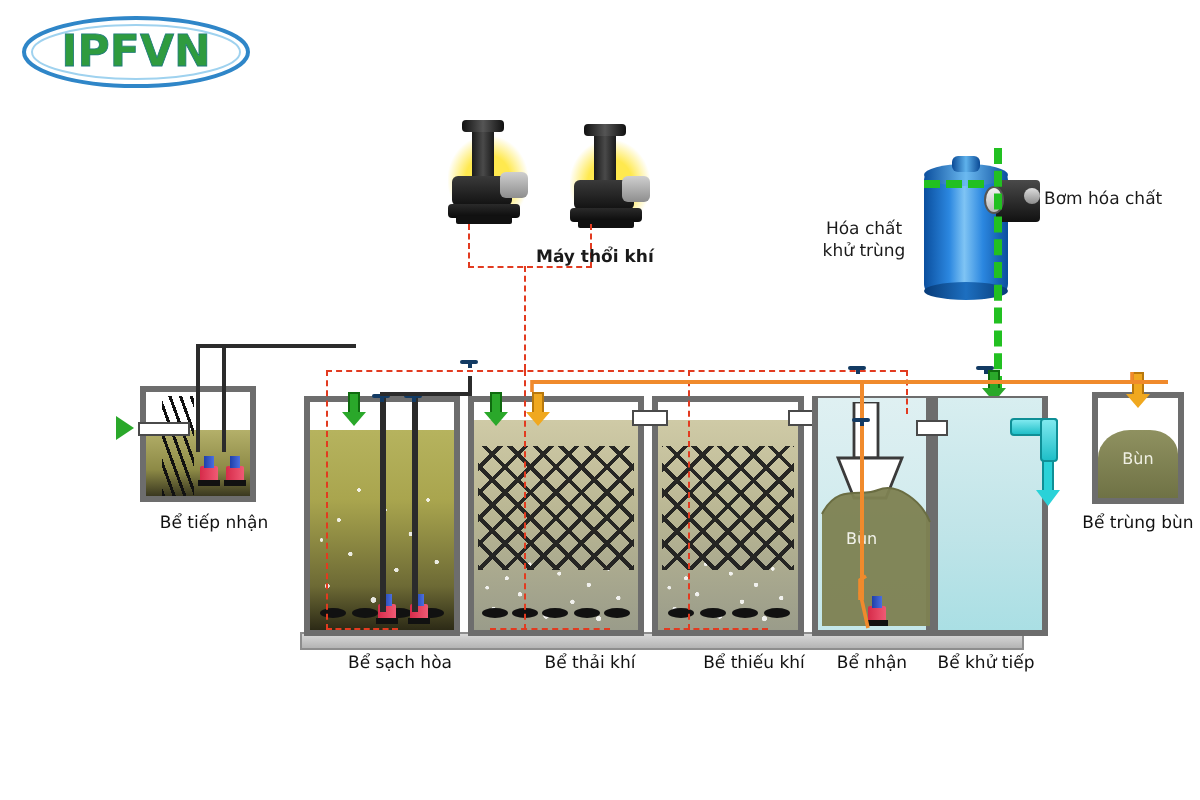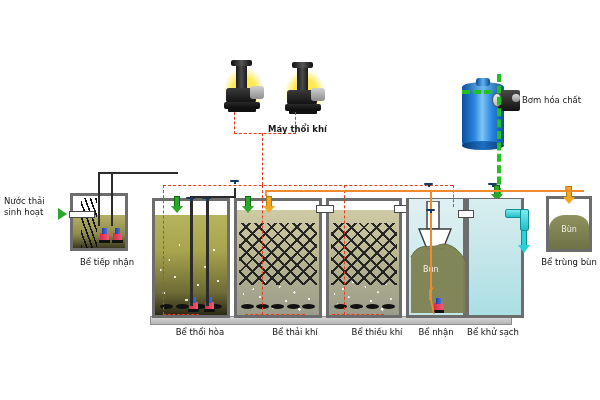--- a/index.html
+++ b/index.html
@@ -147,20 +147,27 @@
   .screen-bars{position:absolute;
      background-image:repeating-linear-gradient(70deg,#111 0 1.5px,transparent 1.5px 5px);}
 
   .outlet-box{position:absolute;background:#ffffff;border:1px solid #4a4a4a;box-sizing:border-box;}
 </style>
 </head>
 <body>
 
 <div id="stage">
 
+  <div class="logo-wrap">
+    <svg width="120" height="40" viewBox="0 0 120 40" style="position:absolute;left:0;top:0;">
+      <ellipse cx="60" cy="20" rx="56" ry="17" fill="none" stroke="#2f86c8" stroke-width="2"></ellipse>
+      <ellipse cx="60" cy="20" rx="52" ry="13.5" fill="none" stroke="#9fd2ef" stroke-width="1"></ellipse>
+    </svg>
+    <div class="logo-text">IPFVN</div>
+  </div>
 
   <div class="blower" style="left:222px;top:60px;">
     <div class="bl-glow"></div>
     <div class="bl-stack"></div>
     <div class="bl-cap"></div>
     <div class="bl-body"></div>
     <div class="bl-motor"></div>
     <div class="bl-base"></div>
     <div class="bl-foot"></div>
   </div>
@@ -179,20 +186,22 @@
   <div class="red-dash-v" style="left:295px;top:112px;height:22px;"></div>
   <div class="red-dash-v" style="left:262px;top:133px;height:52px;"></div>
   <div class="lbl lbl-l" style="left:268px;top:124px;width:70px;font-weight:bold;">Máy thổi khí</div>
 
   <div class="chem" style="left:462px;top:78px;">
     <div class="chem-body"></div>
     <div class="chem-top"></div>
     <div class="chem-lid"></div>
     <div class="chem-bot"></div>
   </div>
+  <div class="lbl" style="left:402px;top:110px;width:60px;">Hóa chất
+khử trùng</div>
 
   <div class="dpump" style="left:492px;top:88px;">
     <div class="dp-body"></div>
     <div class="dp-head"></div>
     <div class="dp-knob"></div>
   </div>
   <div class="lbl lbl-l" style="left:522px;top:95px;width:80px;">Bơm hóa chất</div>
 
   <div class="green-dash-h" style="left:462px;top:90px;width:30px;"></div>
   <div class="green-dash-v" style="left:497px;top:74px;height:122px;"></div>
@@ -207,22 +216,20 @@
       <div class="p-t"></div>
       <div class="p-f"></div>
     </div>
     <div class="pump" style="left:40px;top:32px;">
       <div class="p-b"></div>
       <div class="p-t"></div>
       <div class="p-f"></div>
     </div>
   </div>
 
-  <div class="lbl lbl-l" style="left:4px;top:196px;width:64px;">Nước thải
-sinh hoạt</div>
   <div class="outlet-box" style="left:69px;top:211px;width:26px;height:7px;"></div>
   <div class="gr-right" style="left:58px;top:208px;"></div>
   <div class="bottom-lbl" style="left:77px;width:60px;top:257px;">Bể tiếp nhận</div>
 
   <div class="pipe pipe-v" style="left:98px;top:172px;height:54px;"></div>
   <div class="pipe pipe-v" style="left:111px;top:172px;height:54px;"></div>
   <div class="pipe pipe-h" style="left:98px;top:172px;width:80px;"></div>
 
   <div class="big-base"></div>
 
@@ -260,21 +267,21 @@
     <div class="v-stem"></div>
     <div class="v-hand"></div>
   </div>
   <div class="pipe pipe-h" style="left:190px;top:196px;width:45px;"></div>
   <div class="pipe pipe-v" style="left:234px;top:188px;height:10px;"></div>
   <div class="valve" style="left:229px;top:181px;">
     <div class="v-bow"></div>
     <div class="v-stem"></div>
     <div class="v-hand"></div>
   </div>
-  <div class="bottom-lbl" style="left:170px;width:60px;">Bể thổi hòa</div>
+  <div class="bottom-lbl" style="left:170px;width:60px;">Bể sạch hòa</div>
 
   <div class="gr-body" style="left:174px;top:196px;height:11px;"></div>
   <div class="gr-head" style="left:171px;top:206px;"></div>
 
   <div class="tank wall" style="left:234px;top:198px;width:88px;height:120px;">
     <div class="fill w-aer" style="height:105px;">
       <div class="bubbles" style="bottom:0;top:55%;"></div>
     </div>
     <div class="lattice" style="top:22px;height:62px;"></div>
     <div class="diff-row" style="bottom:6px;">
@@ -323,21 +330,21 @@
       <div class="p-b"></div>
       <div class="p-t"></div>
       <div class="p-f"></div>
     </div>
   </div>
   <div class="bottom-lbl" style="left:406px;width:60px;">Bể nhận</div>
 
   <div class="tank wall" style="left:466px;top:198px;width:58px;height:120px;">
     <div class="fill w-clear" style="height:116px;"></div>
   </div>
-  <div class="bottom-lbl" style="left:463px;width:60px;">Bể khử sạch</div>
+  <div class="bottom-lbl" style="left:463px;width:60px;">Bể khử tiếp</div>
   <div class="outlet-box" style="left:458px;top:210px;width:16px;height:8px;"></div>
 
   <div class="cyan-pipe" style="left:505px;top:209px;width:24px;height:9px;border-radius:2px;"></div>
   <div class="cyan-pipe" style="left:520px;top:209px;width:9px;height:22px;border-radius:2px;"></div>
   <div class="cy-body" style="left:521px;top:230px;height:16px;"></div>
   <div class="cy-head" style="left:518px;top:245px;"></div>
 
   <div class="tank wall" style="left:546px;top:196px;width:46px;height:56px;">
     <div class="fill sludge" style="height:34px;border-radius:40% 35% 0 0 / 14px 12px 0 0;"></div>
     <div style="position:absolute;left:0;right:0;top:26px;text-align:center;font-size:8px;color:#efefe2;">Bùn</div>

